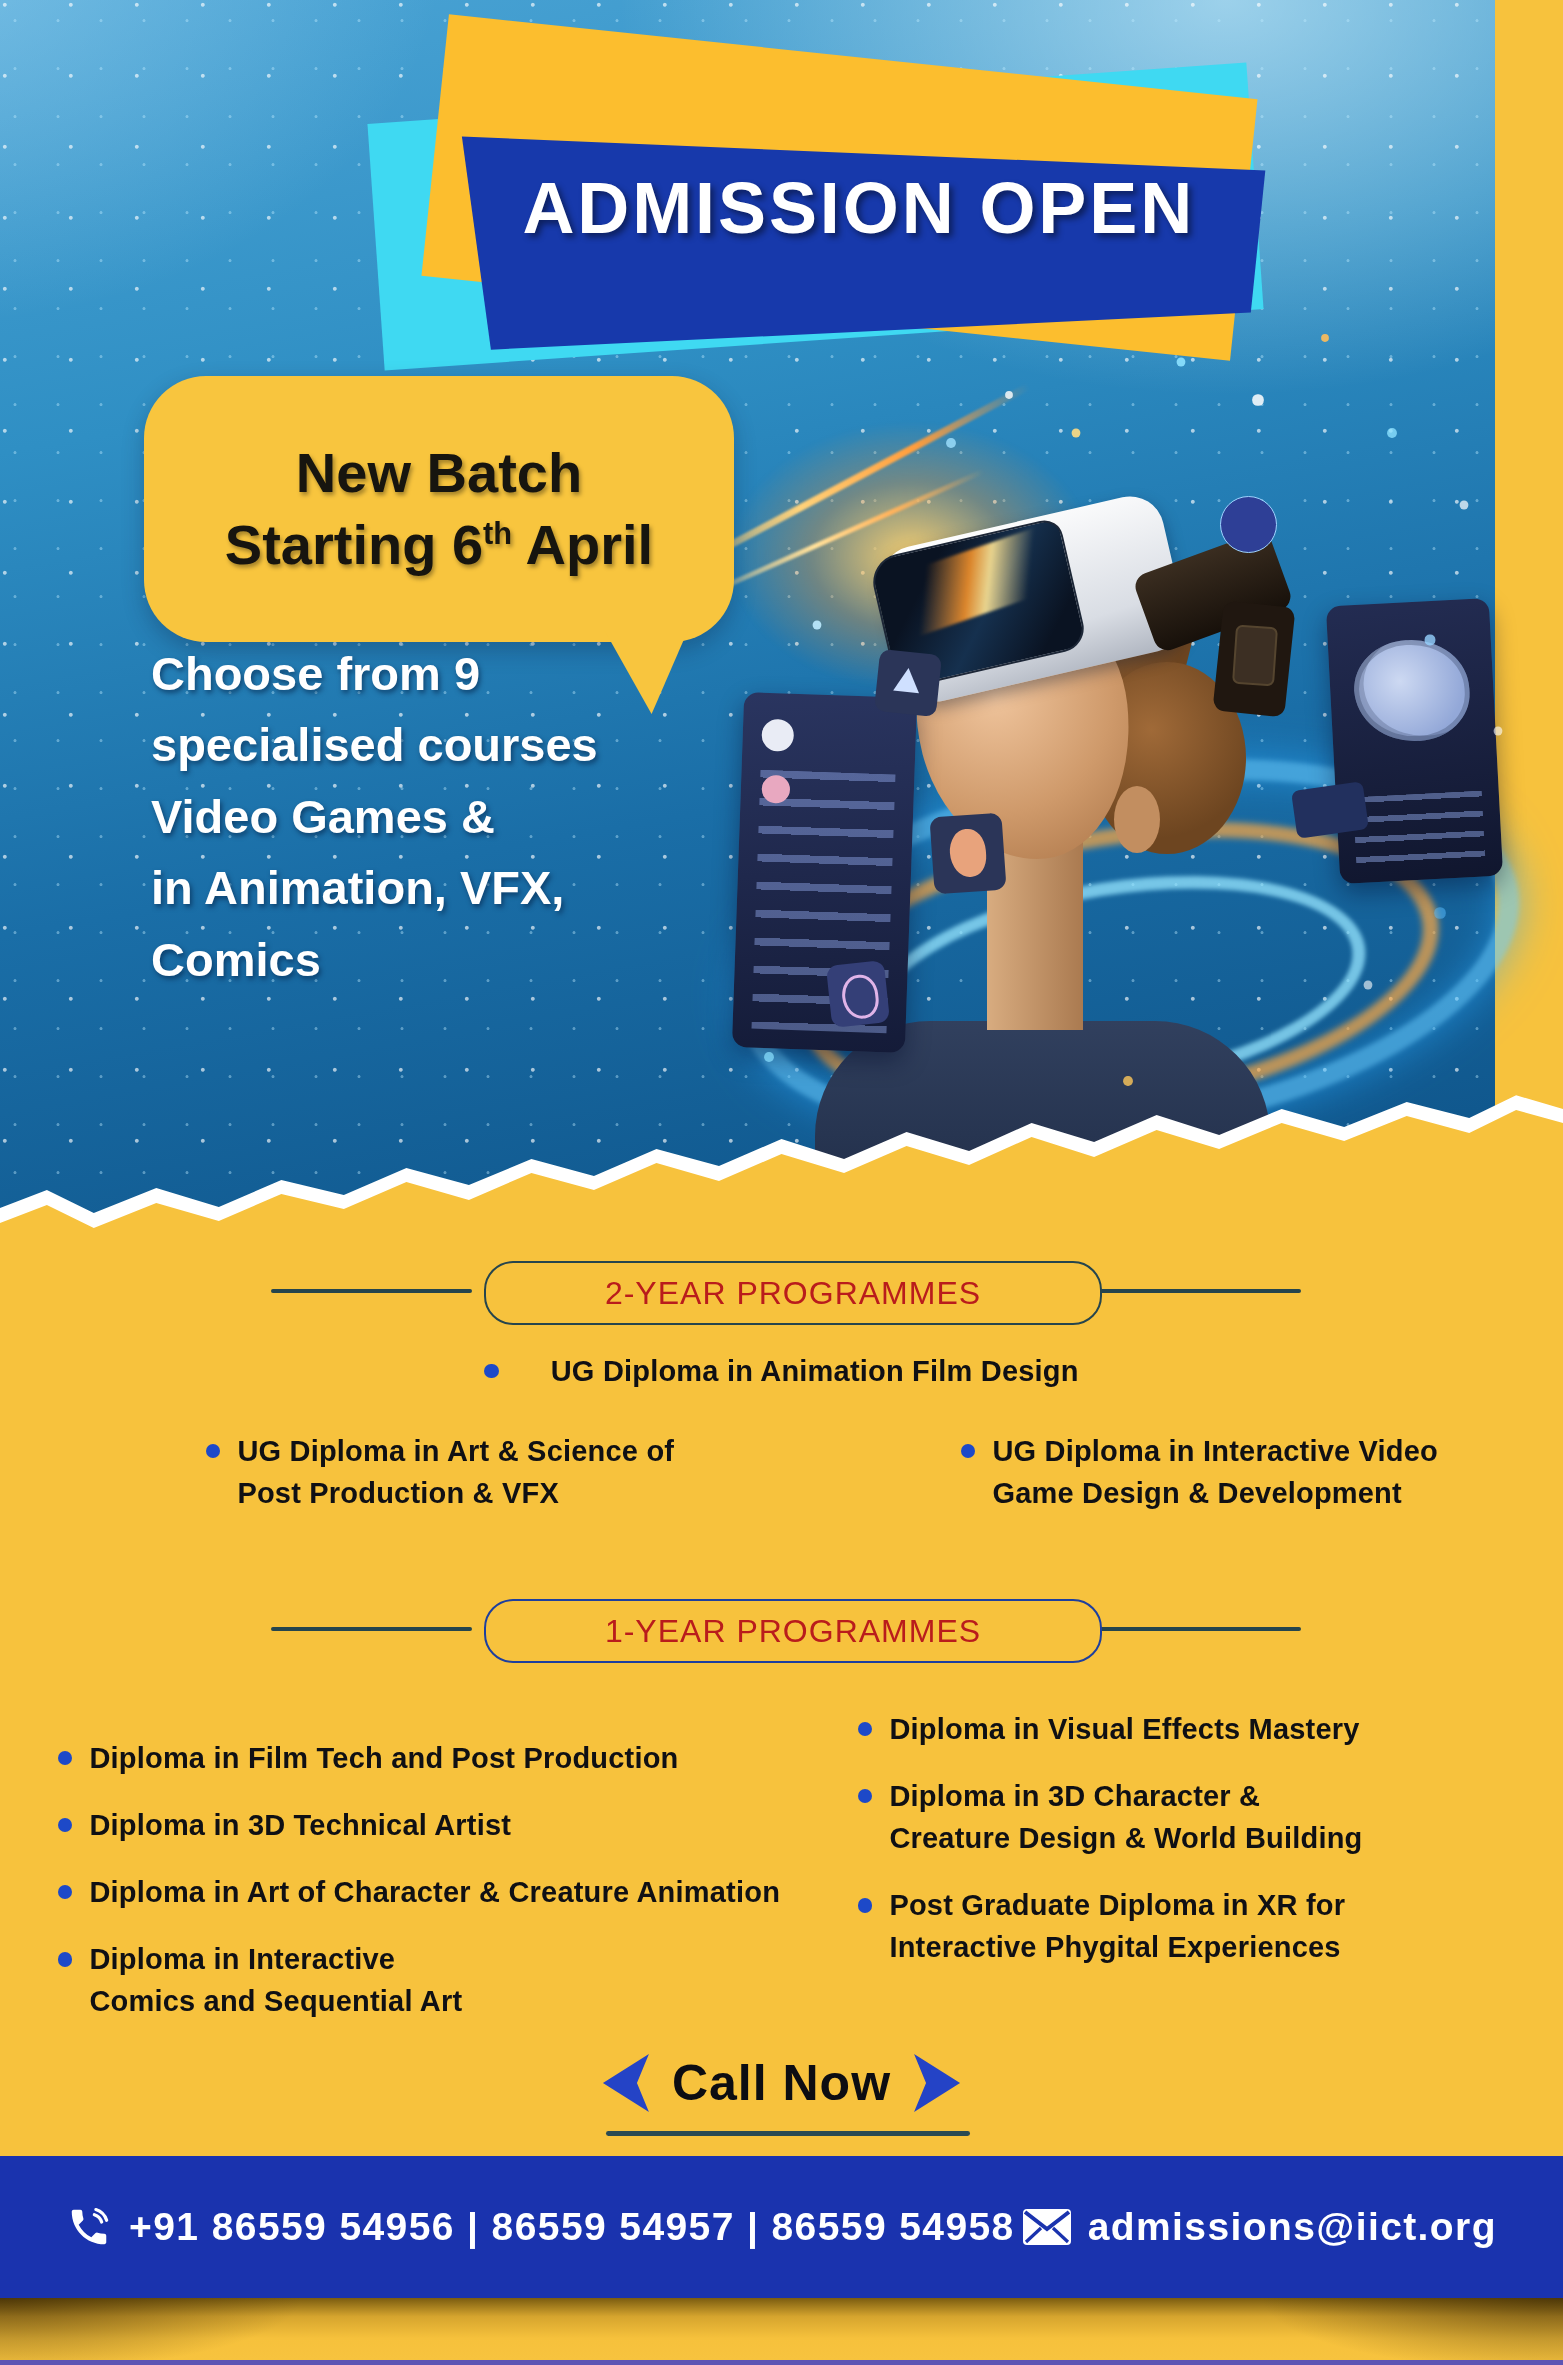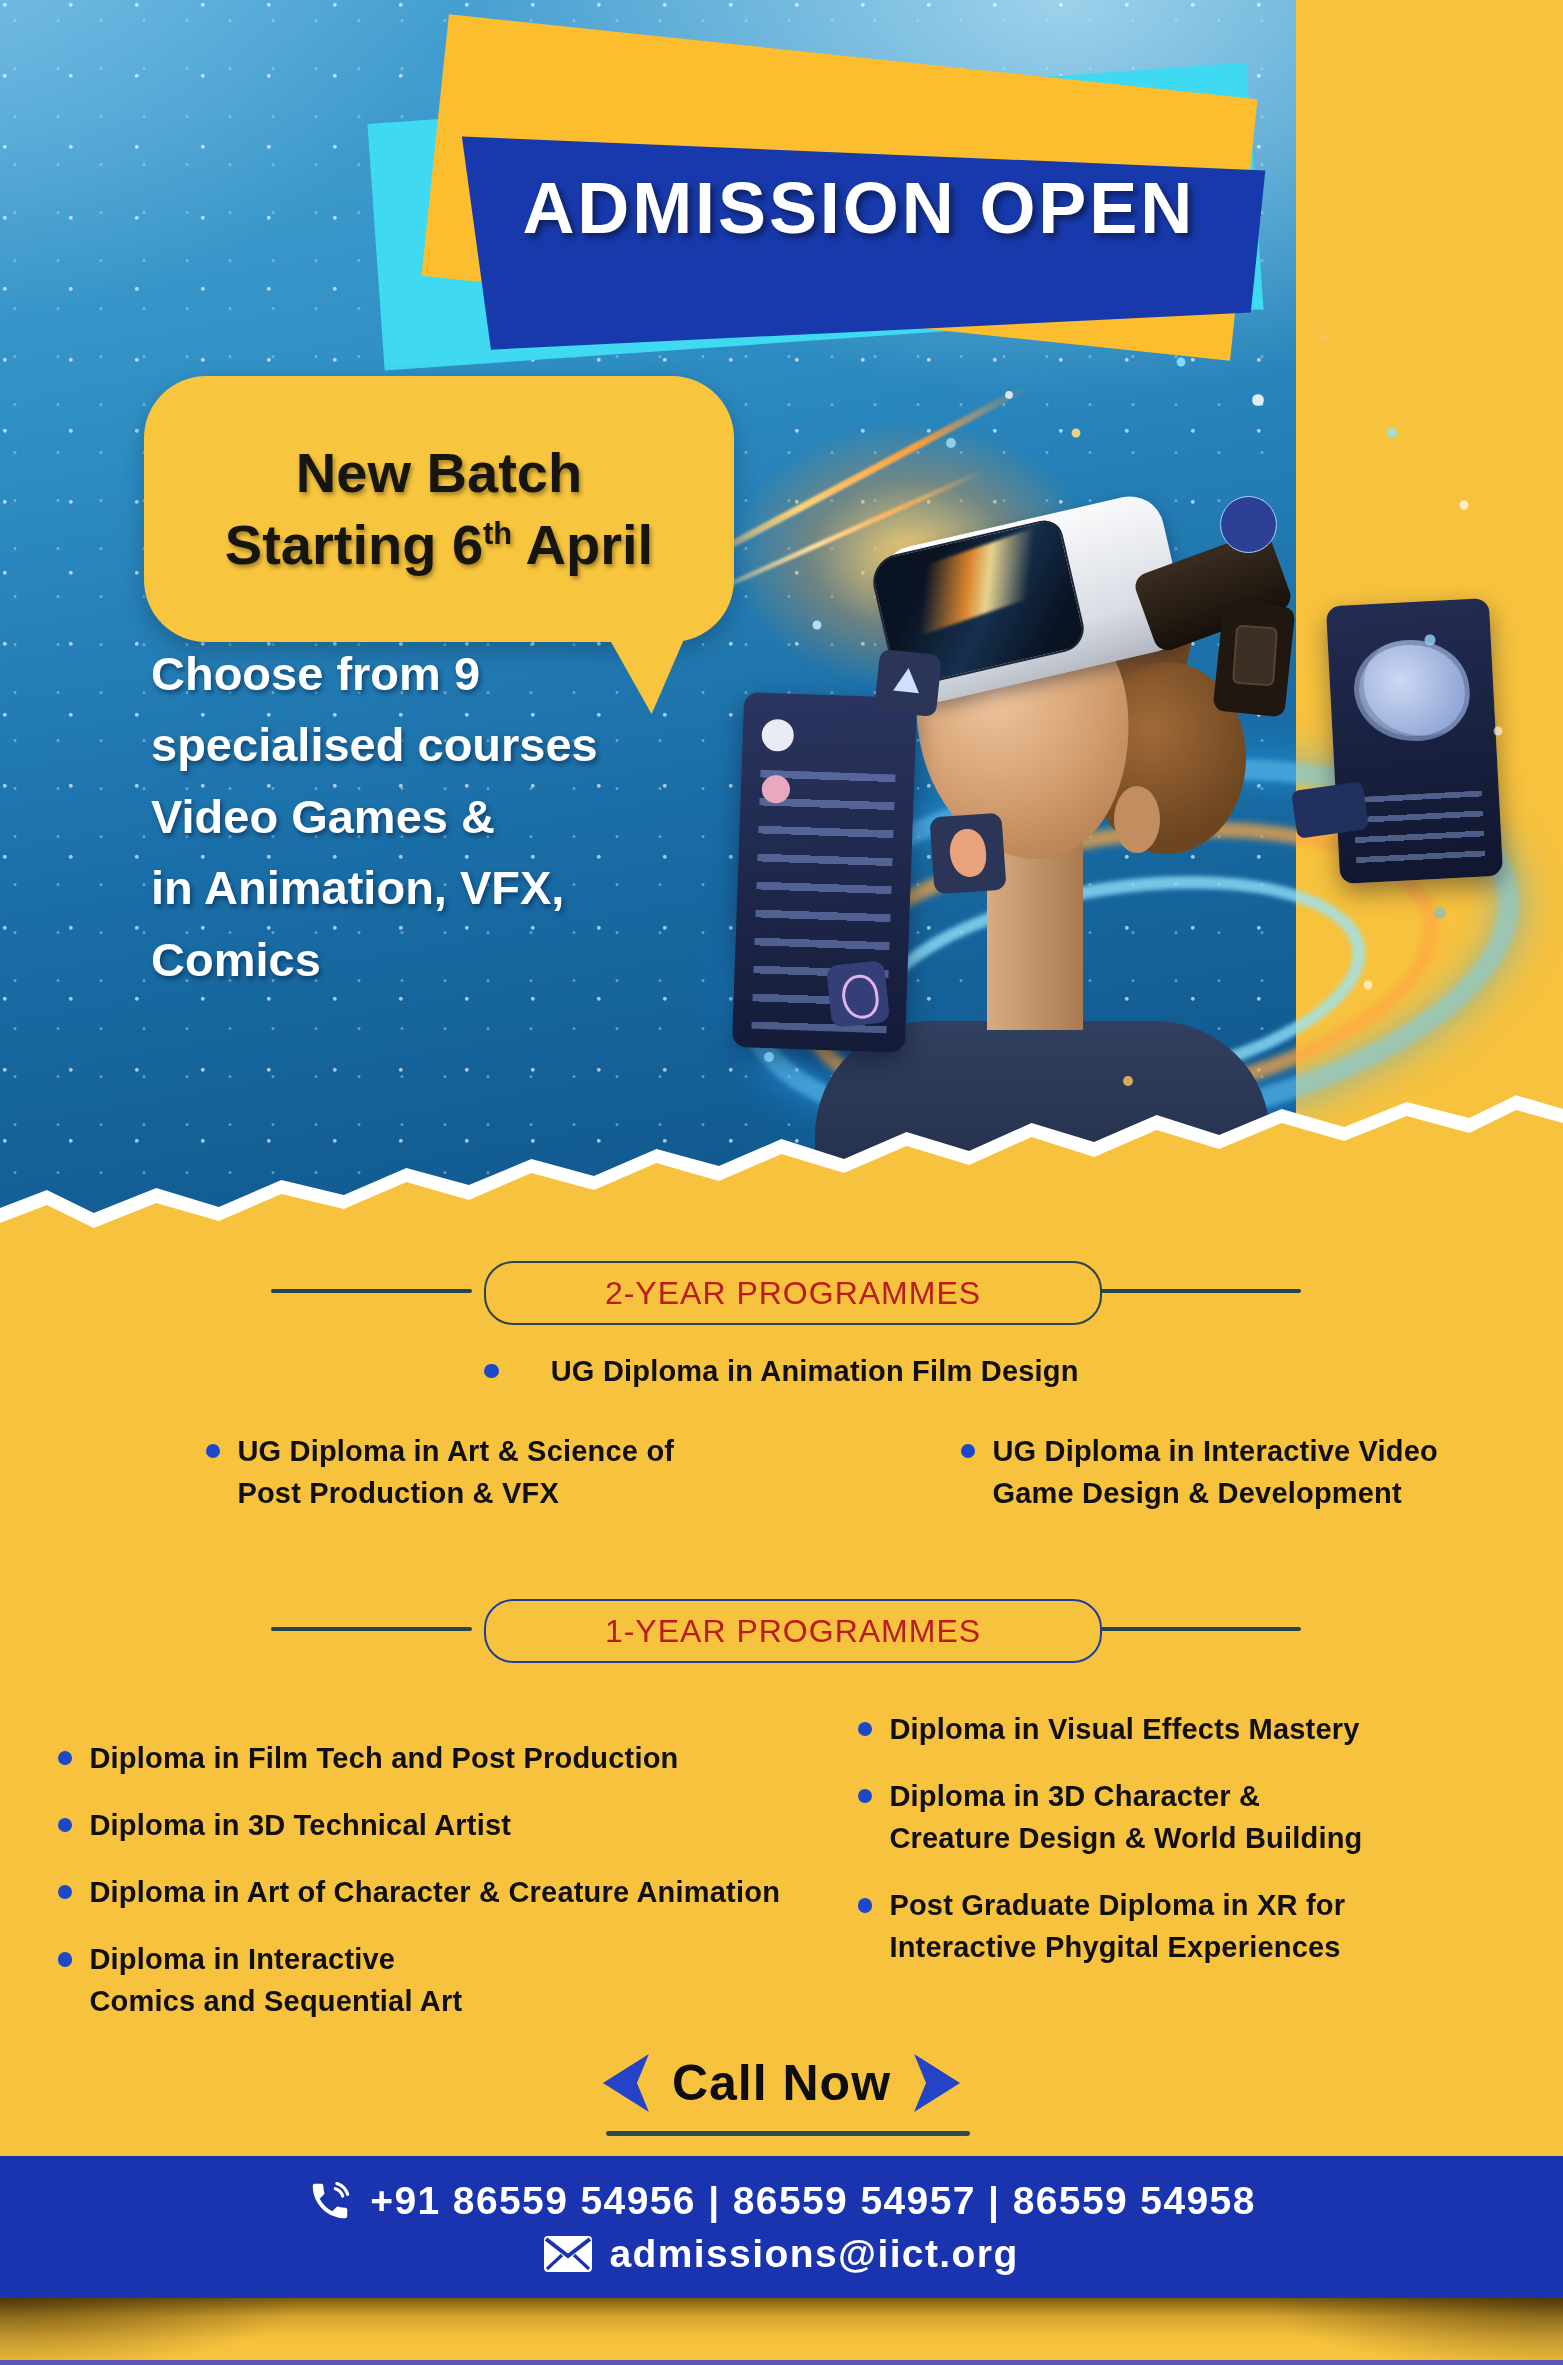--- a/index.html
+++ b/index.html
@@ -2,21 +2,21 @@
 <html style="font-size:7.7px"><head>
 <meta charset="utf-8">
 <style>
   html,body{margin:0;padding:0;}
   body{
     width:1563px;height:2366px;position:relative;overflow:hidden;
     font-family:"Liberation Sans", sans-serif;background:#f7c23d;
   }
   
   .sky{
-    position:absolute;left:0;top:0;width:1296px;height:1246px;
+    position:absolute;left:0;top:0;width:1495px;height:1246px;
     background:
       radial-gradient(ellipse 1103px 719px at 82% 0%, rgba(220,246,255,.6), rgba(220,246,255,0) 55%),
       radial-gradient(ellipse 863px 623px at -5% -4%, rgba(165,218,245,.5), rgba(165,218,245,0) 60%),
       linear-gradient(170deg,#4aa3d4 0%,#2f8fc4 30%,#1a6ea7 62%,#0d5186 100%);
   }
   .speckles{
     position:absolute;inset:0;opacity:.75;
     background-image:
       radial-gradient(circle at 4.8px 4.8px, rgba(255,255,255,.85) 0 1.4px, transparent 2.4px),
       radial-gradient(circle at 15px 20.6px, rgba(190,235,255,.55) 0 1.1px, transparent 1.9px),
@@ -180,21 +180,21 @@
     position:absolute;left:0;top:975px;width:100%;display:flex;align-items:center;justify-content:center;gap:23px;
   }
   .cn-label{font-size:50px;font-weight:800;color:#0d0d12;letter-spacing:1px;}
   .arr{width:46px;height:58px;background:#2443c6;}
   .arr-left{clip-path:polygon(100% 0%,0% 50%,100% 100%,74% 50%);}
   .arr-right{clip-path:polygon(0% 0%,100% 50%,0% 100%,26% 50%);}
   .cn-underline{position:absolute;left:606px;top:1052px;width:364px;height:4.8px;background:#2a4a52;border-radius:2.4px;}
   
   .footer{
     position:absolute;left:0;top:1077px;width:100%;height:142px;background:#1a33ae;
-    display:flex;flex-direction:column;align-items:center;justify-content:center;gap:8px;
+    display:flex;align-items:center;justify-content:center;gap:8px;
   }
   .frow{display:flex;align-items:center;gap:17px;color:#ffffff;
     font-size:39px;font-weight:600;letter-spacing:1.4px;}
   .ficon{flex:none;display:flex;}
   .strip-amber{
     position:absolute;left:0;top:1219px;width:100%;height:62px;
     background:
       radial-gradient(ellipse 431px 105px at 0% 0%, rgba(40,25,0,.55), transparent 70%),
       radial-gradient(ellipse 431px 105px at 100% 0%, rgba(40,25,0,.55), transparent 70%),
       linear-gradient(180deg,#7a5c10 0%,#d6a52e 30%,#f6c13c 65%,#f7c33e 100%);

